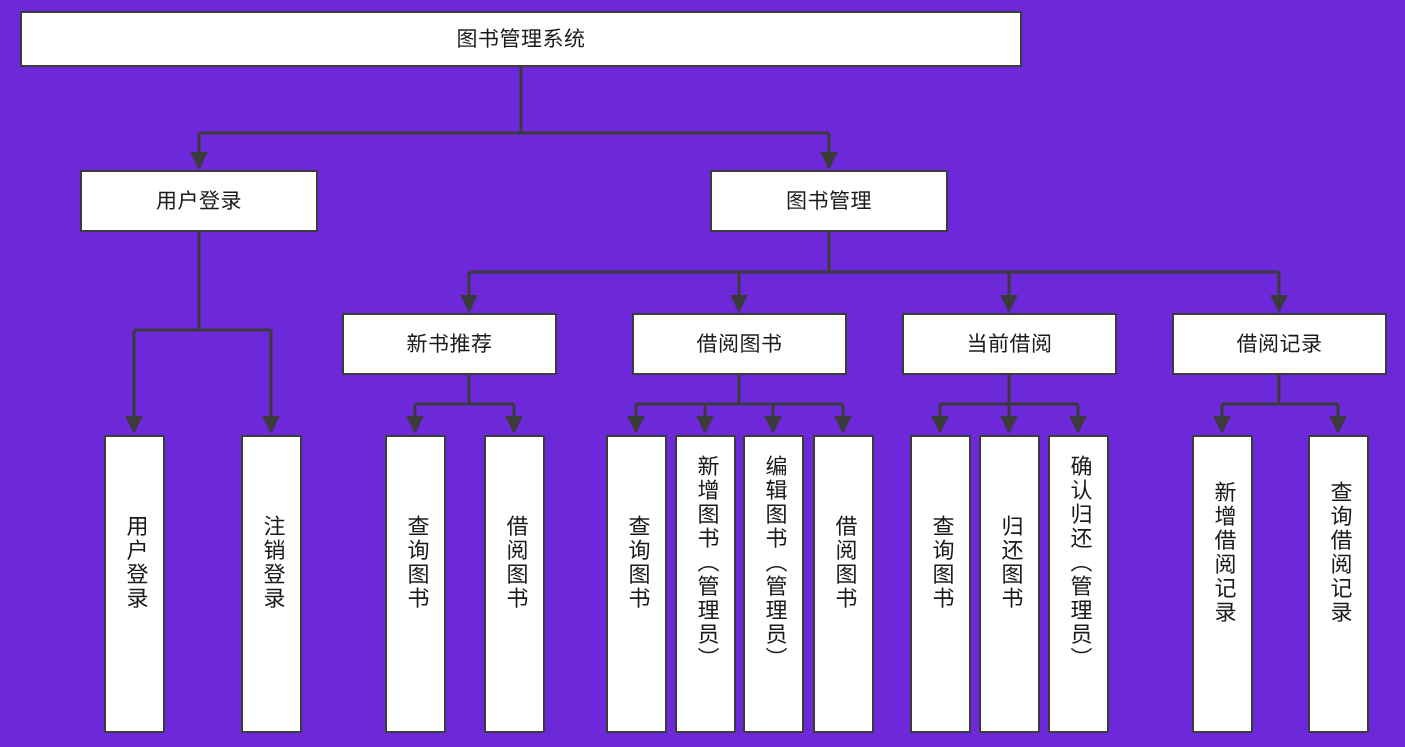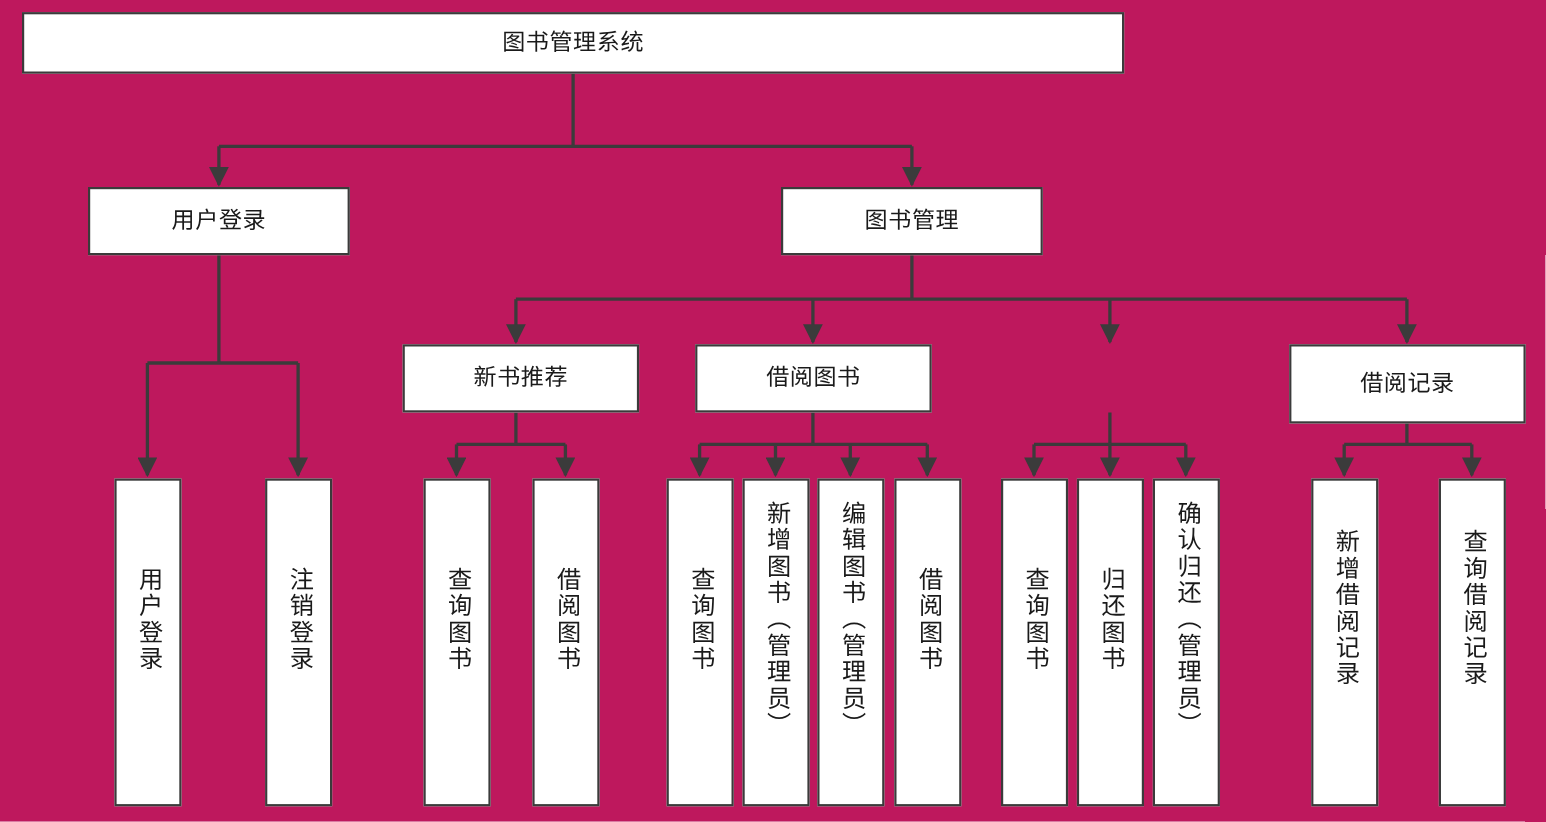--- a/index.html
+++ b/index.html
@@ -8,21 +8,21 @@
     padding: 0;
     background: #ffffff;
   }
   body {
     font-family: "Liberation Sans", "DejaVu Sans", sans-serif;
   }
   #diagram-root {
     position: relative;
     width: 1405px;
     height: 747px;
-    background: #be185d;
+    background: #6d28d9;
     overflow: hidden;
   }
   
   #connector-layer {
     position: absolute;
     left: 0;
     top: 0;
     width: 1405px;
     height: 747px;
     pointer-events: none;
@@ -139,30 +139,33 @@
   </div>
 
   <div class="node horizontal" style="left:80px; top:170px; width:238px; height:62px;">
     <span class="node-label">用户登录</span>
   </div>
 
   <div class="node horizontal" style="left:710px; top:170px; width:238px; height:62px;">
     <span class="node-label">图书管理</span>
   </div>
 
-  <div class="node horizontal" style="left:366px; top:313px; width:215px; height:62px;">
+  <div class="node horizontal" style="left:342px; top:313px; width:215px; height:62px;">
     <span class="node-label">新书推荐</span>
   </div>
 
   <div class="node horizontal" style="left:632px; top:313px; width:215px; height:62px;">
     <span class="node-label">借阅图书</span>
   </div>
 
-
-  <div class="node horizontal" style="left:1172px; top:313px; width:215px; height:72px;">
+  <div class="node horizontal" style="left:902px; top:313px; width:215px; height:62px;">
+    <span class="node-label">当前借阅</span>
+  </div>
+
+  <div class="node horizontal" style="left:1172px; top:313px; width:215px; height:62px;">
     <span class="node-label">借阅记录</span>
   </div>
 
   <div class="node vertical v-mid" style="left:104px; top:435px; width:61px; height:298px;">
     <span class="node-label">用户登录</span>
   </div>
 
   <div class="node vertical v-mid" style="left:241px; top:435px; width:61px; height:298px;">
     <span class="node-label">注销登录</span>
   </div>

